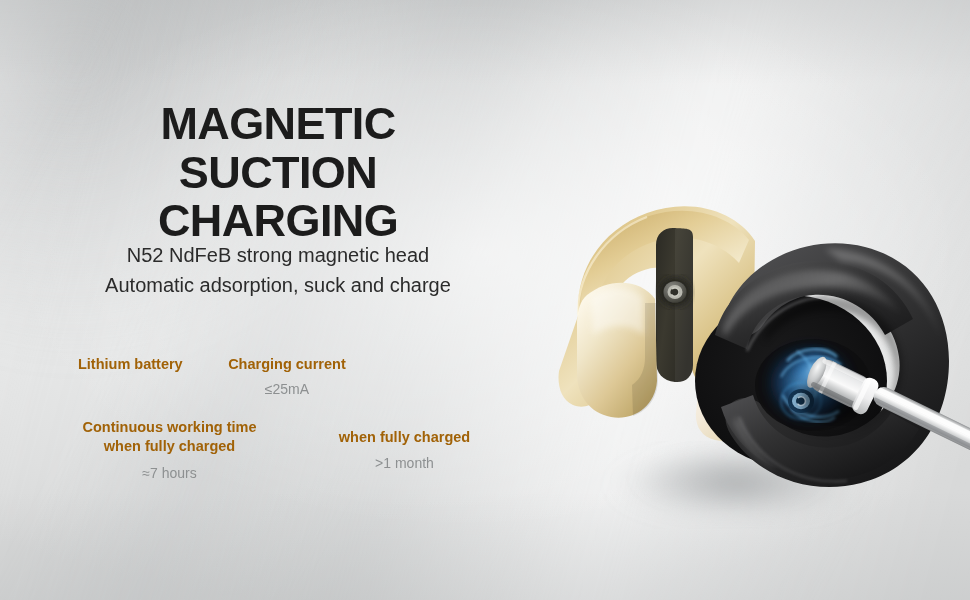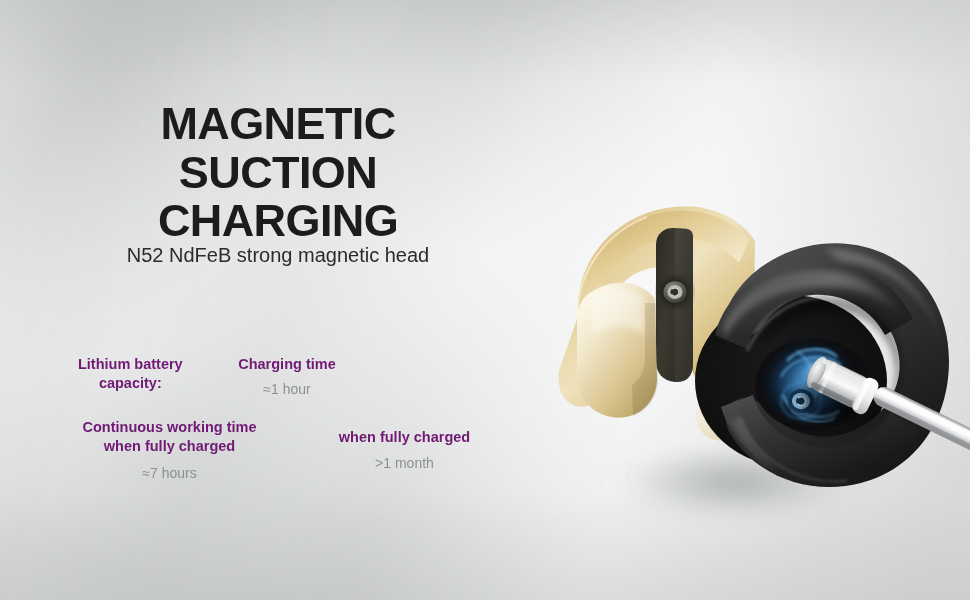--- a/index.html
+++ b/index.html
@@ -124,21 +124,21 @@
   .spec-row.row-2 { margin-top: 20px; align-items: center; }
   .spec-row.row-2 .cell { flex: 0 0 50%; }
   .cell {
     text-align: center;
     box-sizing: border-box;
     padding: 0 2px;
   }
   .cell .lbl {
     font-size: 14.5px;
     font-weight: 700;
-    color: #701a75;
+    color: #a16207;
     line-height: 1.32;
   }
   .cell .lbl span { display: block; }
   .cell .val {
     margin-top: 6px;
     font-size: 14px;
     font-weight: 400;
     color: #8d9091;
     line-height: 1.3;
   }
@@ -459,39 +459,39 @@
   </div>
 
   <div class="copy">
     <div class="title">
       <span>MAGNETIC SUCTION</span>
       <span class="ln2">CHARGING</span>
     </div>
 
     <div class="subtitle">
       <span>N52 NdFeB strong magnetic head</span>
+      <span>Automatic adsorption, suck and charge</span>
     </div>
 
     <div class="specs">
 
       <div class="spec-row row-1">
         <div class="cell">
           <div class="lbl">
             <span>Lithium battery</span>
-            <span>capacity:</span>
           </div>
         </div>
 
-
         <div class="cell">
           <div class="lbl">
-            <span>Charging time</span>
+            <span>Charging current</span>
           </div>
-          <div class="val">≈1 hour</div>
+          <div class="val">≤25mA</div>
         </div>
+
       </div>
 
       <div class="spec-row row-2">
         <div class="cell">
           <div class="lbl">
             <span>Continuous working time</span>
             <span>when fully charged</span>
           </div>
           <div class="val">≈7 hours</div>
         </div>

